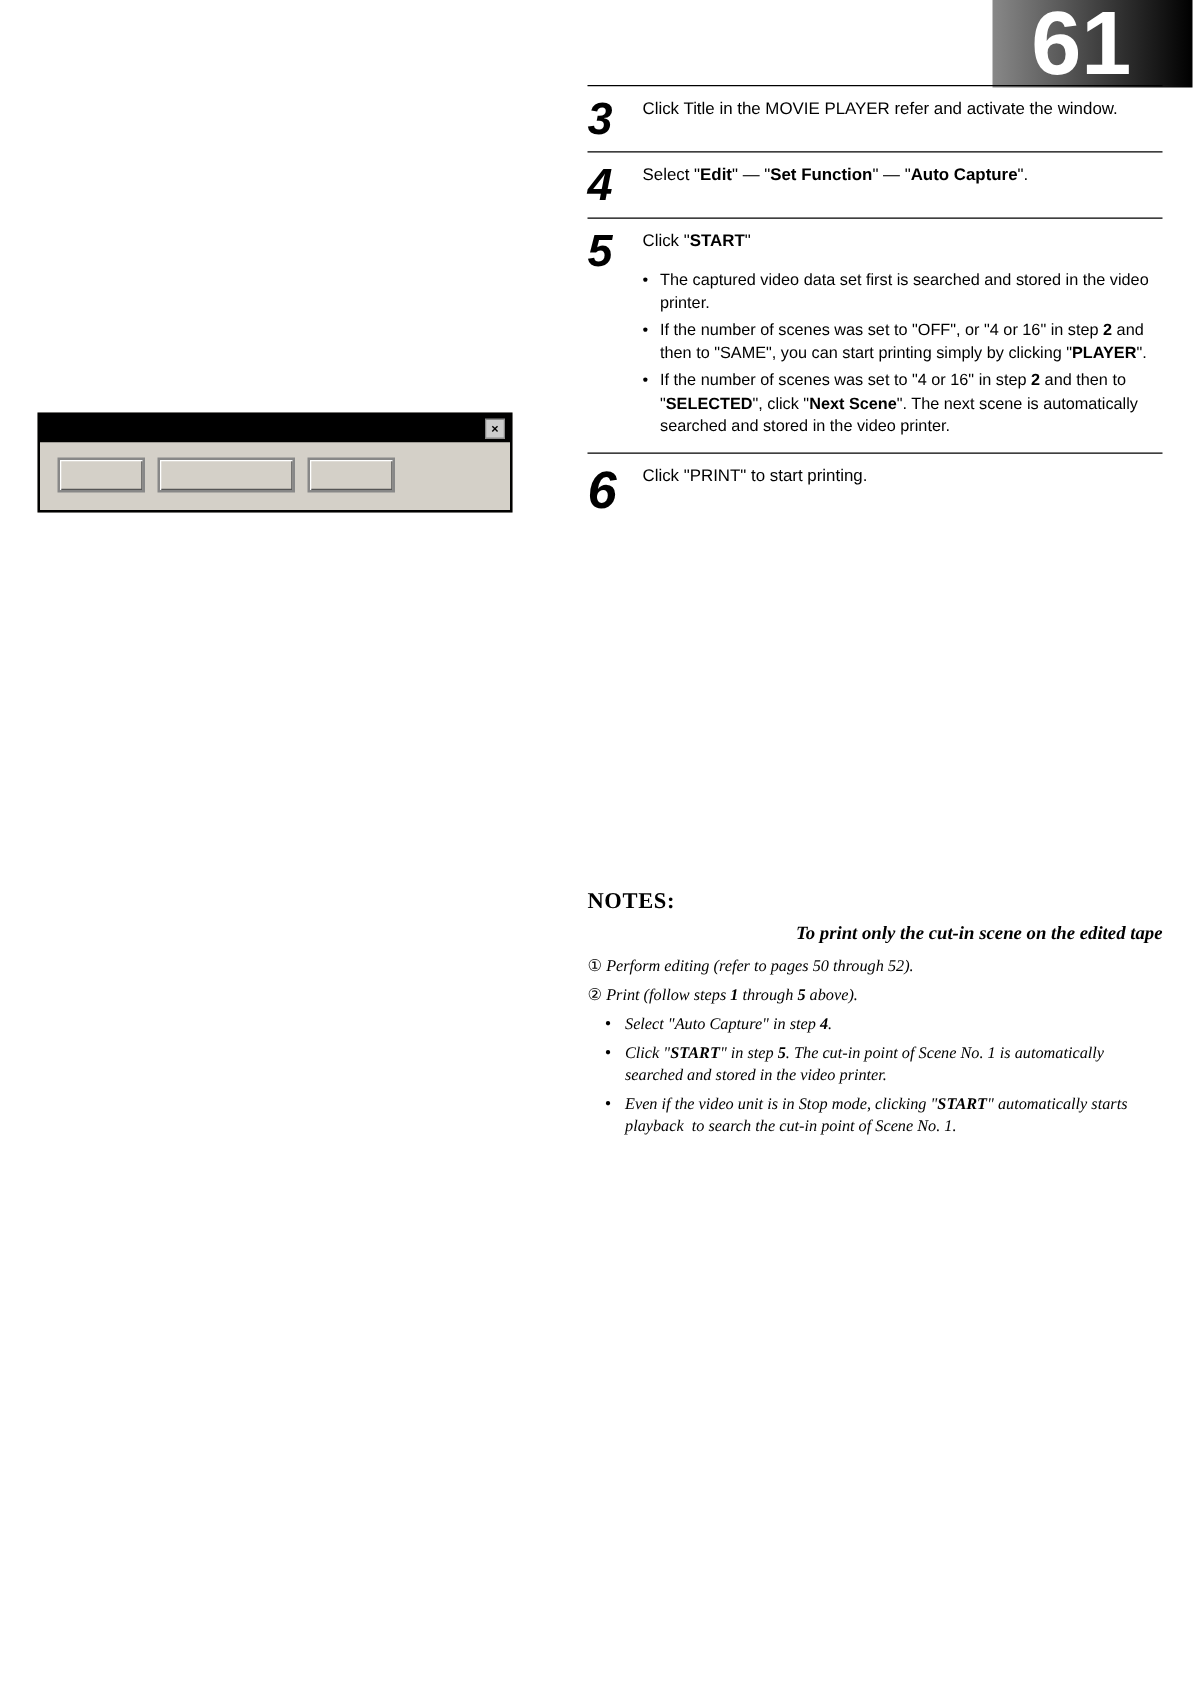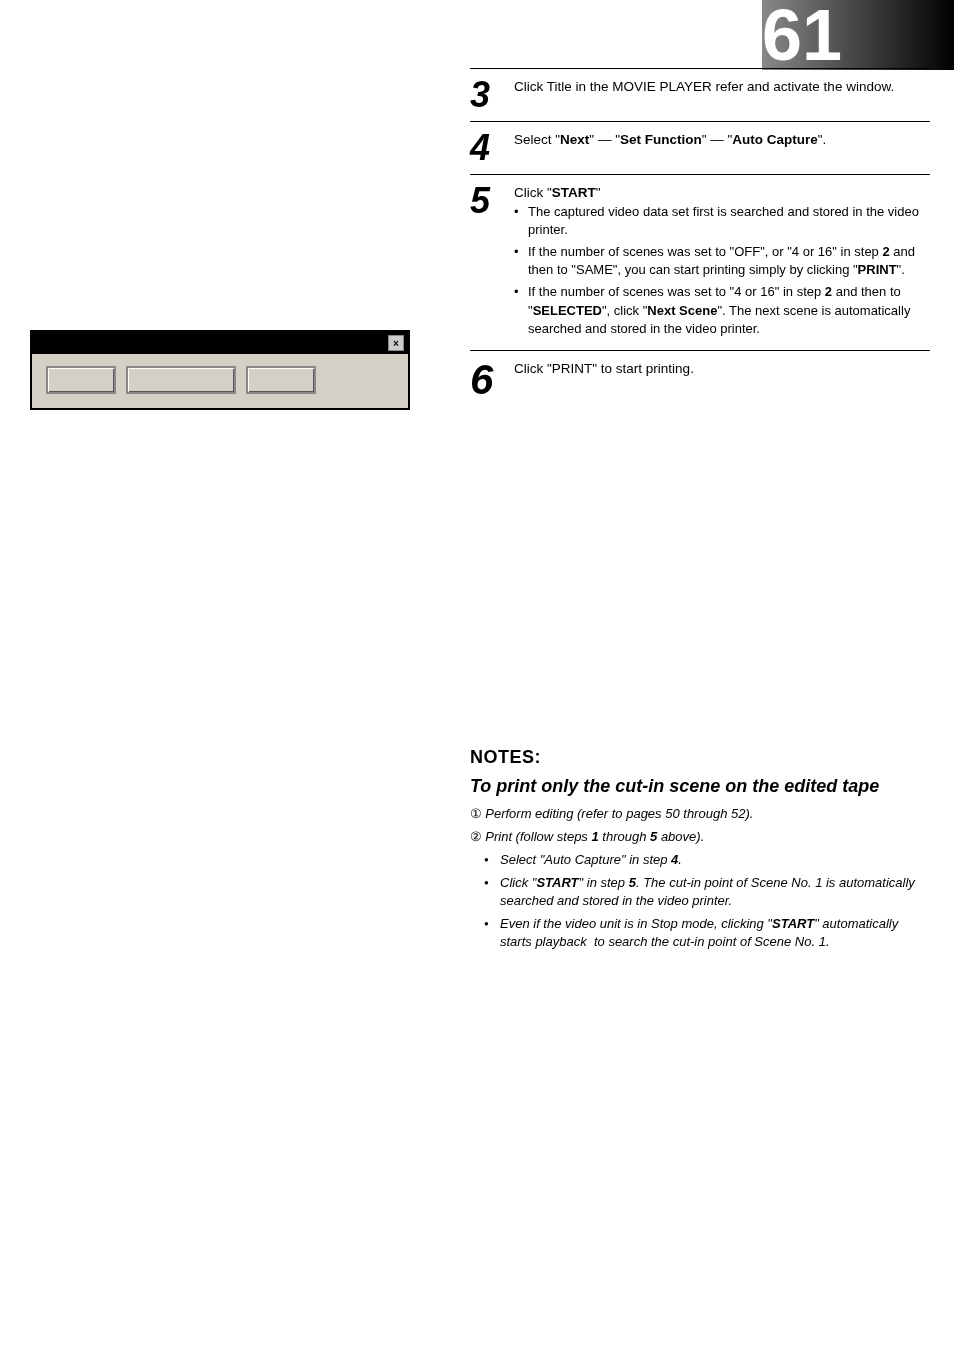--- a/index.html
+++ b/index.html
@@ -11,26 +11,26 @@
       font-size: 14px;
       color: #000;
       position: relative;
     }
 
     
     .page-number-area {
       position: absolute;
       top: 0;
       right: 0;
-      width: 192px;
+      width: 160px;
       height: 70px;
       background: linear-gradient(to right, #888, #000);
       display: flex;
       align-items: center;
-      justify-content: flex-start;
+      justify-content: center;
       padding-right: 18px;
     }
     .page-number {
       font-size: 72px;
       font-weight: bold;
       color: #fff;
       font-family: Arial, Helvetica, sans-serif;
       line-height: 1;
     }
 
@@ -106,53 +106,55 @@
       padding-top: 0;
     }
     .step-content {
       flex: 1;
       font-size: 13.5px;
       line-height: 1.45;
     }
     .step-content ul {
       list-style: none;
       padding-left: 0;
-      margin-top: 0;
+      margin-top: 12px;
     }
     .step-content ul li {
       padding-left: 14px;
       position: relative;
       margin-bottom: 4px;
       font-size: 13px;
       line-height: 1.4;
     }
     .step-content ul li::before {
       content: "•";
       position: absolute;
       left: 0;
     }
 
     
     .notes-section {
       position: absolute;
-      top: 747px;
+      top: 710px;
       left: 470px;
       width: 460px;
+      font-family: Liberation Serif, serif;
     }
     .notes-title {
       font-size: 18px;
       font-weight: bold;
       margin-bottom: 8px;
       letter-spacing: 0.5px;
     }
     .notes-subtitle {
-      font-size: 18px;
+      font-size: 15px;
       font-weight: bold;
       font-style: italic;
       margin-bottom: 8px;
+      text-align: right;
     }
     .notes-list {
       list-style: none;
       padding: 0;
     }
     .notes-list > li {
       margin-bottom: 4px;
       font-size: 13px;
       line-height: 1.45;
     }
@@ -208,31 +210,31 @@
   <div class="step">
     <div class="step-number">3</div>
     <div class="step-content">
       Click Title in the MOVIE PLAYER refer and activate the window.
     </div>
   </div>
 
   <div class="step">
     <div class="step-number">4</div>
     <div class="step-content">
-      Select "<b>Next</b>" — "<b>Set Function</b>" — "<b>Auto Capture</b>".
+      Select "<b>Edit</b>" — "<b>Set Function</b>" — "<b>Auto Capture</b>".
     </div>
   </div>
 
   <div class="step">
     <div class="step-number">5</div>
     <div class="step-content">
       Click "<b>START</b>"
       <ul>
         <li>The captured video data set first is searched and stored in the video printer.</li>
-        <li>If the number of scenes was set to "OFF", or "4 or 16" in step <b>2</b> and then to "SAME", you can start printing simply by clicking "<b>PRINT</b>".</li>
+        <li>If the number of scenes was set to "OFF", or "4 or 16" in step <b>2</b> and then to "SAME", you can start printing simply by clicking "<b>PLAYER</b>".</li>
         <li>If the number of scenes was set to "4 or 16" in step <b>2</b> and then to "<b>SELECTED</b>", click "<b>Next Scene</b>". The next scene is automatically searched and stored in the video printer.</li>
       </ul>
     </div>
   </div>
 
   <div class="step">
     <div class="step-number" style="font-size:42px;">6</div>
     <div class="step-content">
       Click "PRINT" to start printing.
     </div>

